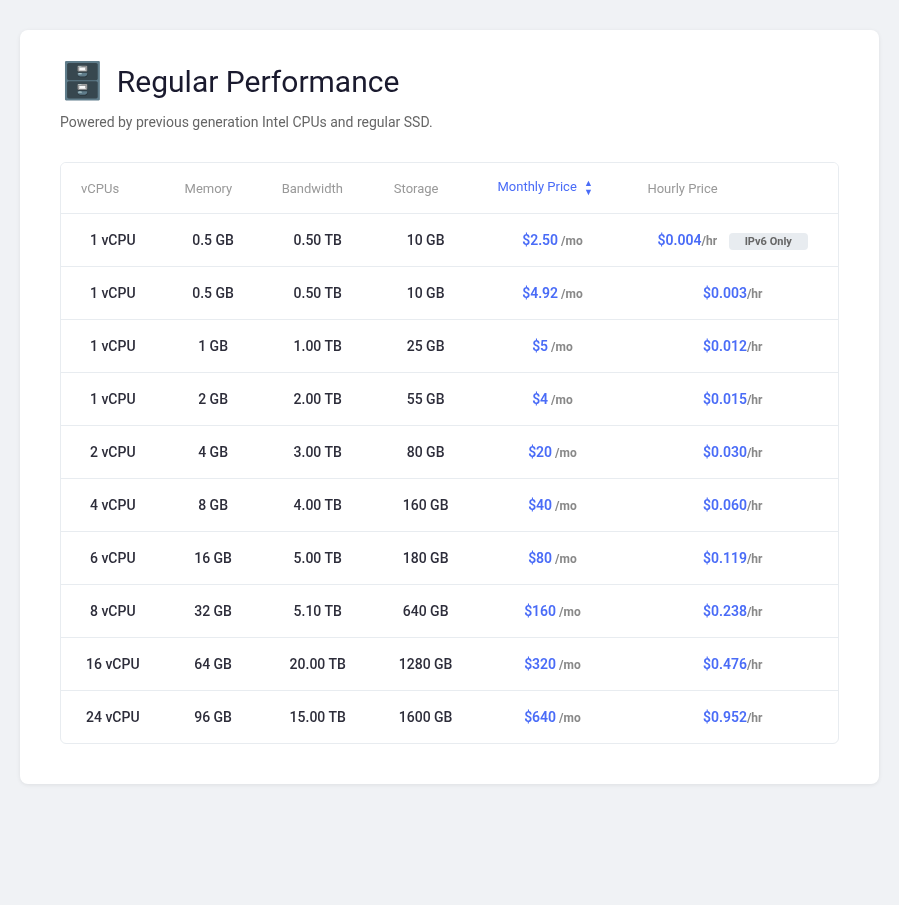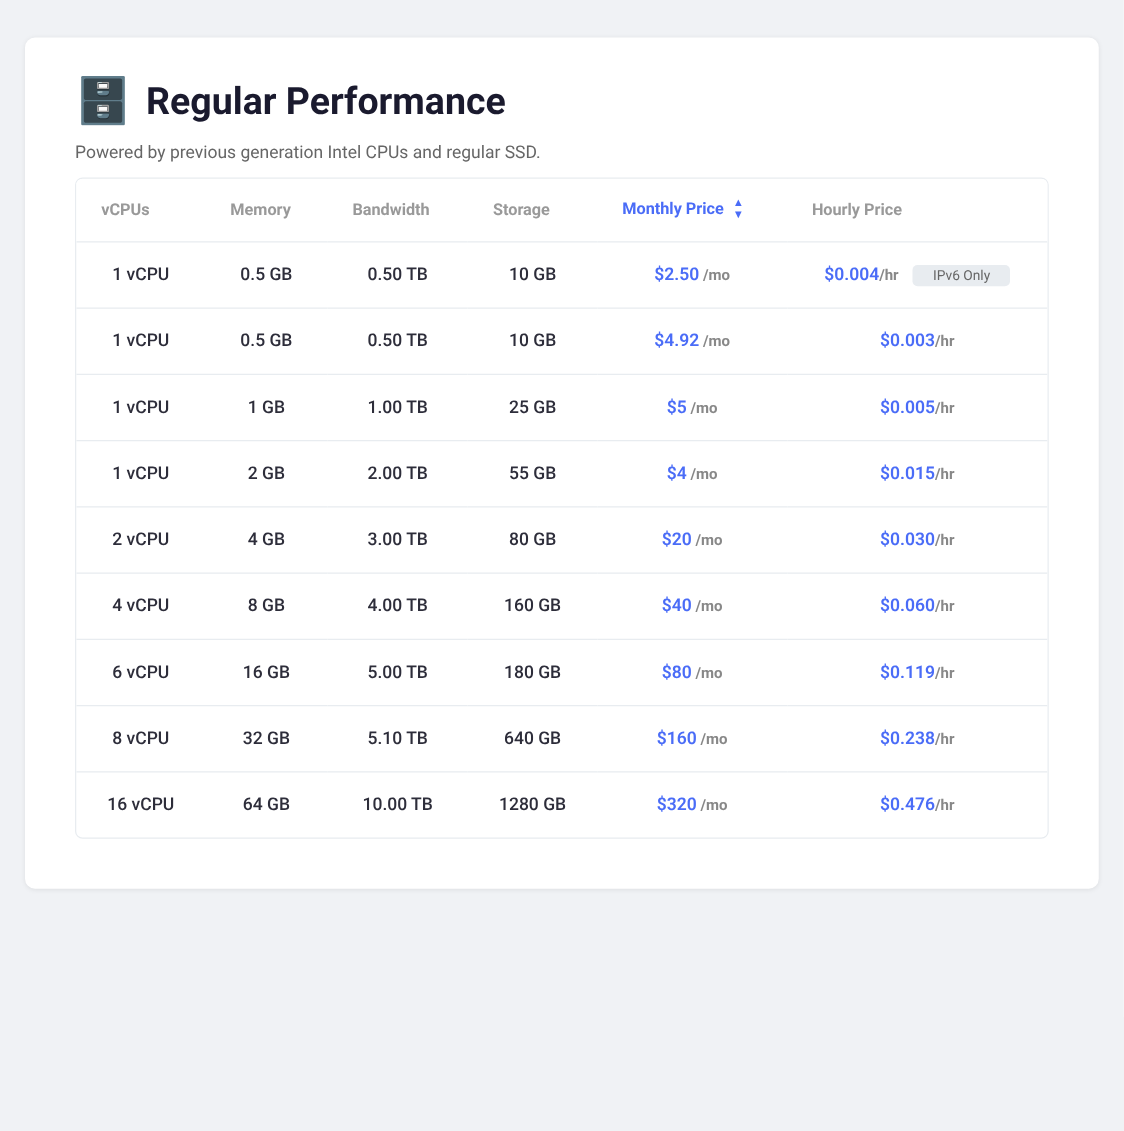--- a/index.html
+++ b/index.html
@@ -33,28 +33,28 @@
       gap: 12px;
       margin-bottom: 12px;
     }
 
     .page-icon {
       font-size: 36px;
     }
 
     .page-title {
       font-size: 30px;
-      font-weight: 700;
+      font-weight: 400;
       color: #1a1a2e;
     }
 
     .page-subtitle {
       font-size: 14px;
       color: #666;
-      margin-bottom: 12px;
+      margin-bottom: 32px;
     }
 
     .table-wrapper {
       border: 1px solid #e8ecf0;
       border-radius: 6px;
       overflow: hidden;
     }
 
     table {
       width: 100%;
@@ -62,21 +62,21 @@
     }
 
     thead tr {
       background: #fff;
     }
 
     thead th {
       padding: 16px 20px;
       text-align: left;
       font-size: 13px;
-      font-weight: 700;
+      font-weight: 400;
       color: #999;
       border-bottom: 1px solid #e8ecf0;
     }
 
     thead th.sortable {
       color: #4a6cf7;
       cursor: pointer;
     }
 
     .sort-icons {
@@ -116,21 +116,21 @@
       font-weight: 700;
     }
 
     .badge-ipv6 {
       background: #e8ecf0;
       color: #666;
       font-size: 11px;
       padding: 2px 16px;
       border-radius: 4px;
       margin-left: 8px;
-      font-weight: 400;
+      font-weight: 700;
     }
   </style>
 </head>
 <body>
 
 <div class="page-container">
   <div class="page-header">
     <span class="page-icon">🗄️</span>
     <h1 class="page-title">Regular Performance</h1>
   </div>
@@ -180,21 +180,21 @@
     </tr>
           <tr>
       <td>1 vCPU</td>
       <td>1 GB</td>
       <td>1.00 TB</td>
       <td>25 GB</td>
       <td>
         <span class="price-blue">$5</span><span class="price-unit"> /mo</span>
       </td>
       <td>
-        <span class="price-blue">$0.005</span><span class="price-unit">/hr</span>
+        <span class="price-blue">$0.012</span><span class="price-unit">/hr</span>
         
       </td>
     </tr>
           <tr>
       <td>1 vCPU</td>
       <td>2 GB</td>
       <td>2.00 TB</td>
       <td>55 GB</td>
       <td>
         <span class="price-blue">$4</span><span class="price-unit"> /mo</span>
@@ -252,26 +252,39 @@
         <span class="price-blue">$160</span><span class="price-unit"> /mo</span>
       </td>
       <td>
         <span class="price-blue">$0.238</span><span class="price-unit">/hr</span>
         
       </td>
     </tr>
           <tr>
       <td>16 vCPU</td>
       <td>64 GB</td>
-      <td>10.00 TB</td>
+      <td>20.00 TB</td>
       <td>1280 GB</td>
       <td>
         <span class="price-blue">$320</span><span class="price-unit"> /mo</span>
       </td>
       <td>
         <span class="price-blue">$0.476</span><span class="price-unit">/hr</span>
+        
+      </td>
+    </tr>
+          <tr>
+      <td>24 vCPU</td>
+      <td>96 GB</td>
+      <td>15.00 TB</td>
+      <td>1600 GB</td>
+      <td>
+        <span class="price-blue">$640</span><span class="price-unit"> /mo</span>
+      </td>
+      <td>
+        <span class="price-blue">$0.952</span><span class="price-unit">/hr</span>
         
       </td>
     </tr>
         </tbody>
     </table>
   </div>
 </div>
 
 </body></html>

